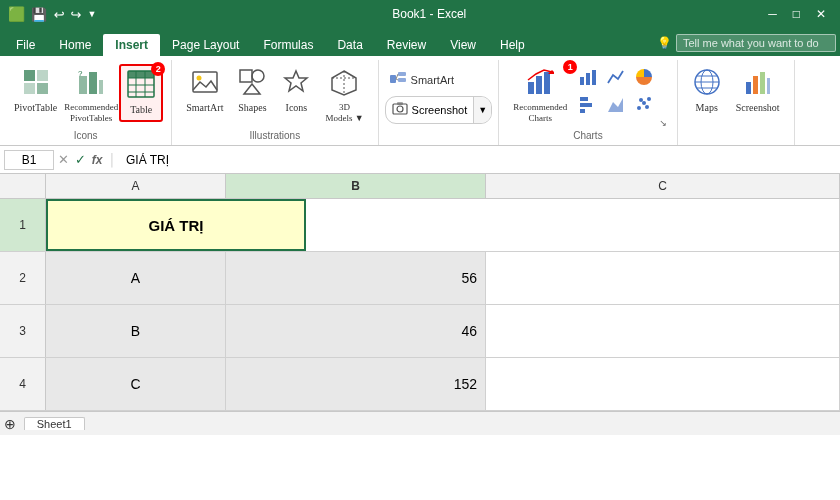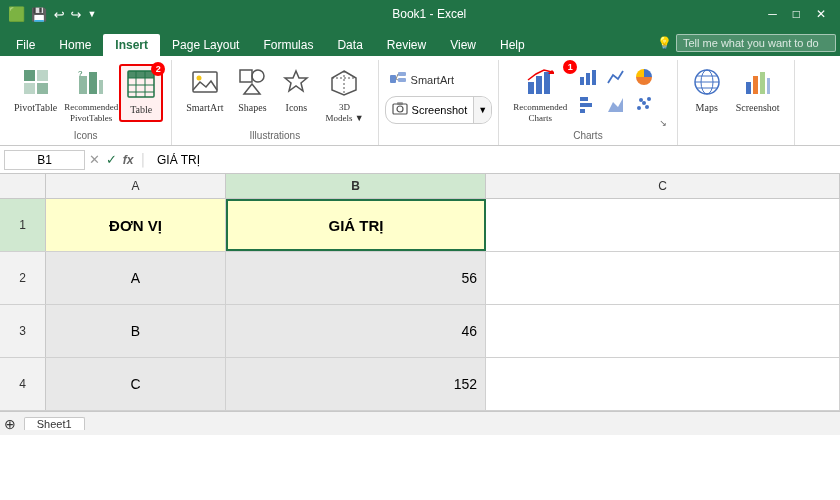--- a/index.html
+++ b/index.html
@@ -160,21 +160,21 @@
     .formula-bar {
       height: 28px;
       display: flex;
       align-items: center;
       border-bottom: 1px solid #c8c8c8;
       background: #fff;
       padding: 0 4px;
       gap: 4px;
     }
     .name-box {
-      width: 81px;
+      width: 50px;
       border: 1px solid #ccc;
       padding: 2px 4px;
       font-size: 12px;
       text-align: center;
     }
     .formula-icons { display: flex; gap: 6px; align-items: center; color: #666; font-size: 13px; }
     .formula-icon { cursor: pointer; }
     .formula-input {
       flex: 1;
       border: none;
@@ -567,21 +567,20 @@
 
   <div class="sheet-header-row">
     <div class="corner-cell"></div>
     <div class="col-header col-a">A</div>
     <div class="col-header col-b" style="background:#d0e8d0;font-weight:bold;">B</div>
     <div class="col-header col-c">C</div>
   </div>
 
   <div class="sheet-row">
     <div class="row-header" style="background:#d0e8d0;">1</div>
-    <div class="cell col-a header-cell">ĐƠN VỊ</div>
     <div class="cell col-b header-cell" style="border: 2px solid #217346;">GIÁ TRỊ</div>
     <div class="cell col-c"></div>
   </div>
 
   <div class="sheet-row">
     <div class="row-header">2</div>
     <div class="cell col-a data-cell">A</div>
     <div class="cell col-b data-cell right">56</div>
     <div class="cell col-c"></div>
   </div>

